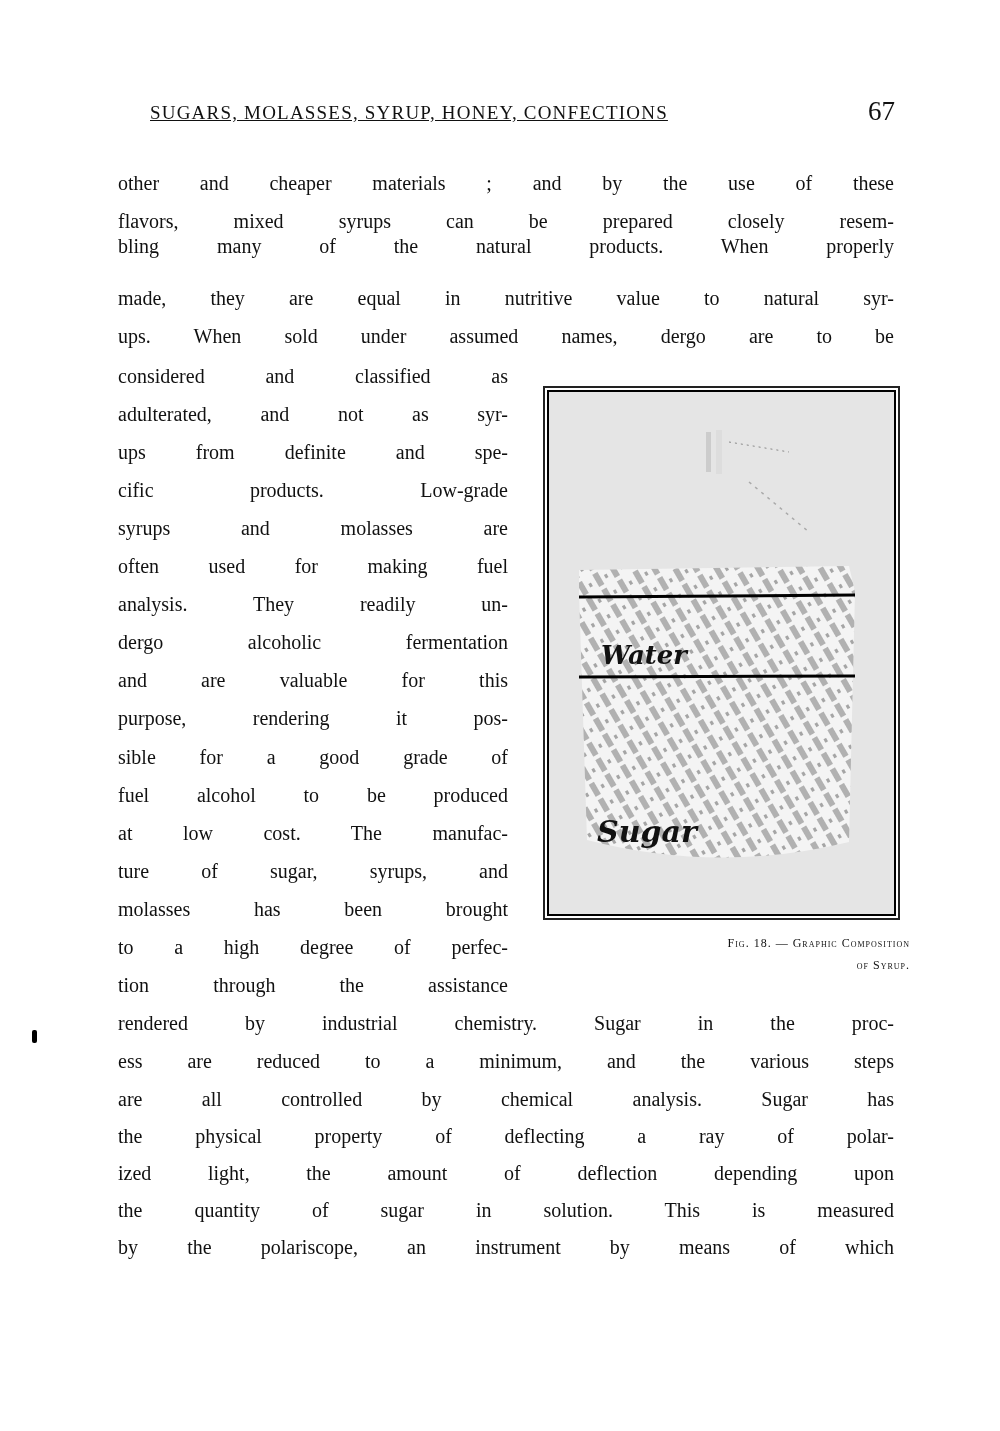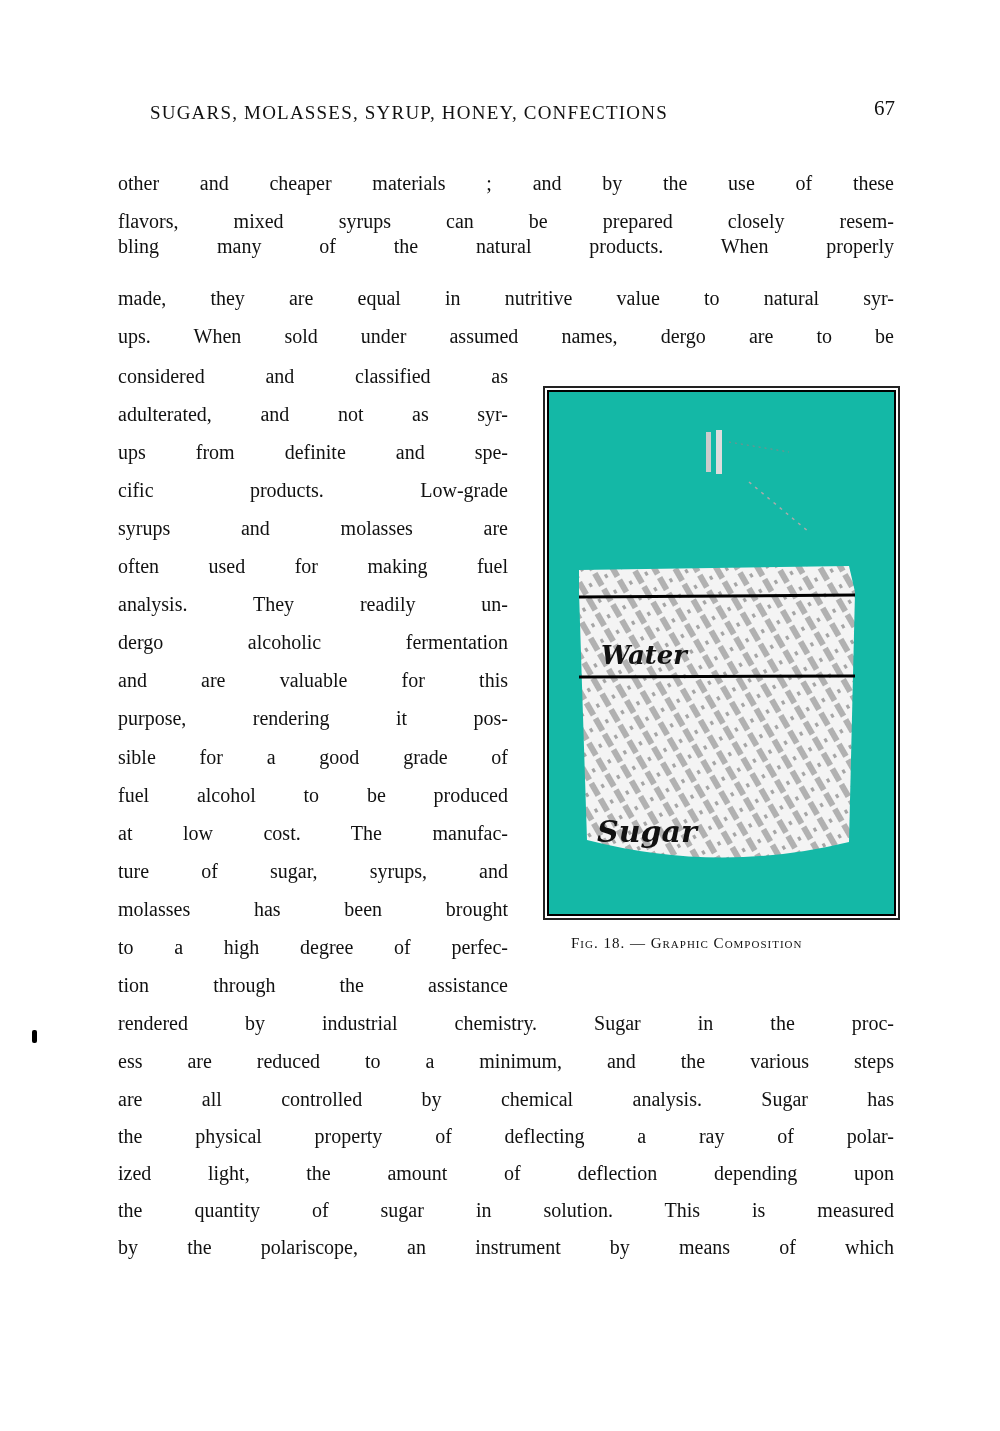--- a/index.html
+++ b/index.html
@@ -1,25 +1,25 @@
 <!DOCTYPE html>
 <html><head>
 <meta charset="utf-8">
 <style>
   html, body { margin: 0; padding: 0; background: #ffffff; }
   body { width: 1000px; height: 1431px; position: relative; overflow: hidden; color: #111; font-family: "Liberation Serif", "DejaVu Serif", serif; }
   .header { position: absolute; top: 98px; left: 150px; width: 745px; height: 36px; }
-  .running-head { position: absolute; left: 0; top: 4px; font-size: 19px; letter-spacing: 1.2px; }
-  .page-number { position: absolute; right: 0; top: -2px; font-size: 21px; }
+  .running-head { position: absolute; left: 0; top: 4px; font-size: 19px; letter-spacing: 1.2px; text-decoration: underline; }
+  .page-number { position: absolute; right: 0; top: -2px; font-size: 27px; }
   .line { position: absolute; font-size: 20px; white-space: nowrap; text-align: justify; text-align-last: justify; height: 36px; line-height: 36px; }
   .full { left: 118px; width: 776px; }
   .narrow { left: 118px; width: 390px; }
-  .figure { position: absolute; left: 547px; top: 390px; width: 345px; height: 522px; background: #14b8a6; border: 2px solid #000; box-shadow: 0 0 0 2px #fff, 0 0 0 4px #222; }
+  .figure { position: absolute; left: 547px; top: 390px; width: 345px; height: 522px; background: #e5e5e5; border: 2px solid #000; box-shadow: 0 0 0 2px #fff, 0 0 0 4px #222; }
   .figure svg { position: absolute; left: 0; top: 0; }
-  .caption { position: absolute; left: 571px; top: 932px; width: 370px; text-align: left; font-size: 15px; letter-spacing: 1px; line-height: 22px; font-variant: small-caps; }
+  .caption { position: absolute; left: 540px; top: 932px; width: 370px; text-align: right; font-size: 12px; letter-spacing: 1px; line-height: 22px; font-variant: small-caps; }
   .caption span { display: block; }
   .mark { position: absolute; left: 32px; top: 1030px; width: 5px; height: 13px; background: #000; border-radius: 2px; }
 </style>
 </head>
 <body>
 
 <div class="header">
   <span class="running-head">SUGARS, MOLASSES, SYRUP, HONEY, CONFECTIONS</span>
   <span class="page-number">67</span>
 </div>
@@ -79,15 +79,16 @@
 
     <line x1="30" y1="205" x2="306" y2="203" stroke="#000" stroke-width="3"></line>
     <line x1="30" y1="285" x2="306" y2="284" stroke="#000" stroke-width="3"></line>
     <text x="52" y="272" font-family="DejaVu Serif, serif" font-style="italic" font-weight="bold" font-size="26" fill="#111">Water</text>
     <text x="48" y="450" font-family="DejaVu Serif, serif" font-style="italic" font-weight="bold" font-size="30" fill="#111">Sugar</text>
   </svg>
 </div>
 
 <div class="caption">
   <span>Fig. 18. — Graphic Composition</span>
+  <span>of Syrup.</span>
 </div>
 
 <div class="mark"></div>
 
 </body></html>

